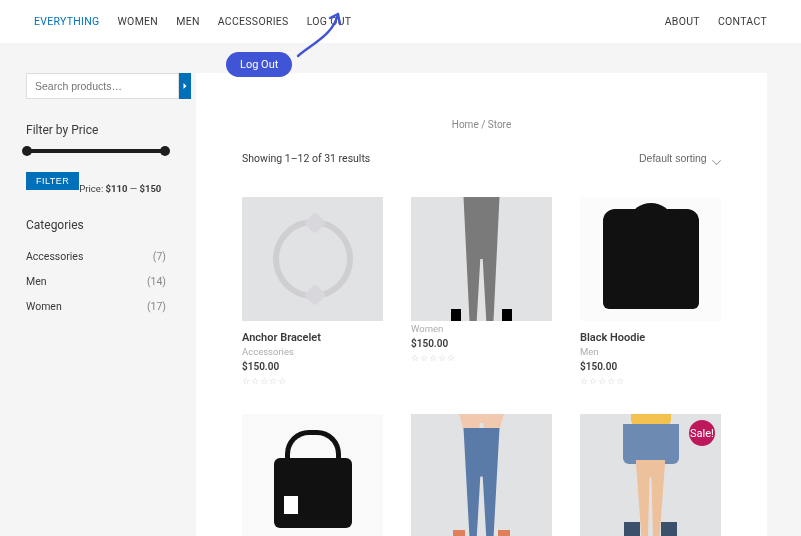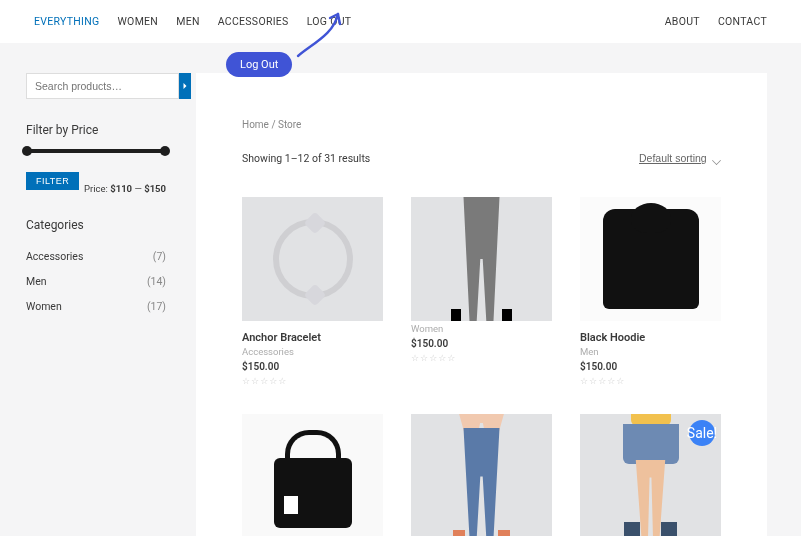--- a/index.html
+++ b/index.html
@@ -11,41 +11,41 @@
 .page-bg { background: #f5f5f6; padding: 30px 34px 0 26px; min-height: 490px; }
 .layout { display: flex; gap: 30px; }
 .sidebar { width: 140px; flex-shrink: 0; }
 .search-wrap { display: flex; margin-bottom: 24px; }
 .search-input { flex: 1; border: 1px solid #ddd; padding: 6px 8px; font-size: 10.5px; color: #777; outline: none; height: 26px; }
 .search-btn { width: 26px; height: 26px; background: #0170b9; border: none; display: flex; align-items: center; justify-content: center; cursor: pointer; }
 .search-btn svg { width: 12px; height: 12px; fill: #fff; }
 .widget-title { font-size: 12px; font-weight: 400; color: #3a3a3a; margin-bottom: 12px; }
 .slider-track { position: relative; height: 4px; background: #1e1e1e; border-radius: 2px; margin-bottom: 14px; }
 .slider-handle { position: absolute; width: 10px; height: 10px; background: #1e1e1e; border-radius: 50%; top: -3px; cursor: grab; }
-.filter-row { display: flex; justify-content: space-between; align-items: center; margin-bottom: 24px; }
+.filter-row { display: flex; justify-content: flex-start; align-items: center; margin-bottom: 24px; }
 .filter-btn { background: #0170b9; color: #fff; border: none; padding: 4px 10px; font-size: 9px; letter-spacing: .5px; cursor: pointer; }
 .price-label { font-size: 9.5px; color: #3a3a3a; margin-top: 16px; }
 .cat-list { list-style: none; }
 .cat-item { display: flex; justify-content: space-between; font-size: 10.5px; color: #3a3a3a; padding: 6px 0; cursor: pointer; }
 .cat-count { color: #888; }
 .main { flex: 1; background: #fff; padding: 46px 46px 0 46px; }
-.breadcrumb { font-size: 10px; color: #888; margin-bottom: 22px; }
+.breadcrumb { font-size: 10px; color: #888; margin-bottom: 22px; text-align: center; }
 .toolbar { display: flex; justify-content: space-between; align-items: center; margin-bottom: 32px; }
 .results-text { font-size: 10.5px; color: #3a3a3a; }
-.sort-sel { border: none; font-size: 10.5px; color: #666; background: transparent; cursor: pointer; padding-right: 14px; appearance: none; text-decoration: underline; }
+.sort-sel { border: none; font-size: 10.5px; color: #666; background: transparent; cursor: pointer; padding-right: 14px; appearance: none; }
 .sort-wrap { position: relative; }
 .sort-wrap::after { content: ""; position: absolute; right: 0; top: 4px; width: 8px; height: 8px; border-right: 1.5px solid #888; border-bottom: 1.5px solid #888; transform: rotate(45deg) scale(.7); pointer-events: none; }
 .grid { display: grid; grid-template-columns: repeat(3, 1fr); gap: 28px; }
 .card { }
 .thumb { width: 100%; height: 124px; background: #e1e2e4; position: relative; overflow: hidden; }
 .card-title { font-size: 11px; font-weight: 600; margin-top: 10px; color: #3a3a3a; }
 .card-cat { font-size: 9.5px; color: #acacac; margin-top: 2px; }
 .card-price { font-size: 10px; font-weight: 600; margin-top: 4px; color: #3a3a3a; }
 .stars { margin-top: 4px; color: #cfcfcf; font-size: 9px; letter-spacing: 1px; }
-.sale-badge { position: absolute; top: 6px; right: 6px; width: 26px; height: 26px; border-radius: 50%; background: #3b82f6; color: #fff; font-size: 14px; display: flex; align-items: center; justify-content: center; }
+.sale-badge { position: absolute; top: 6px; right: 6px; width: 26px; height: 26px; border-radius: 50%; background: #be185d; color: #fff; font-size: 11px; display: flex; align-items: center; justify-content: center; }
 
 .callout { position: absolute; top: 52px; left: 226px; z-index: 50; }
 .bubble { background: #4054d6; color: #fff; padding: 6px 14px; border-radius: 14px; font-size: 11px; }
 .arrow-svg { position: absolute; top: -44px; left: 38px; }
 .wrap { position: relative; }
 
 .bracelet { width:80px;height:80px;border:6px solid #cfcfd2;border-radius:50%;position:absolute;top:22px;left:50%;transform:translateX(-50%); }
 .bracelet::before,.bracelet::after{content:"";position:absolute;width:16px;height:16px;background:#d7d7dc;border-radius:4px;transform:rotate(45deg);}
 .bracelet::before{top:-10px;left:28px;} .bracelet::after{bottom:-10px;left:28px;}
 .jeans-gray{position:absolute;bottom:0;left:50%;transform:translateX(-50%);width:60px;height:124px;background:#7a7a7a;clip-path:polygon(20% 0,80% 0,70% 100%,58% 100%,52% 50%,48% 50%,42% 100%,30% 100%);}

